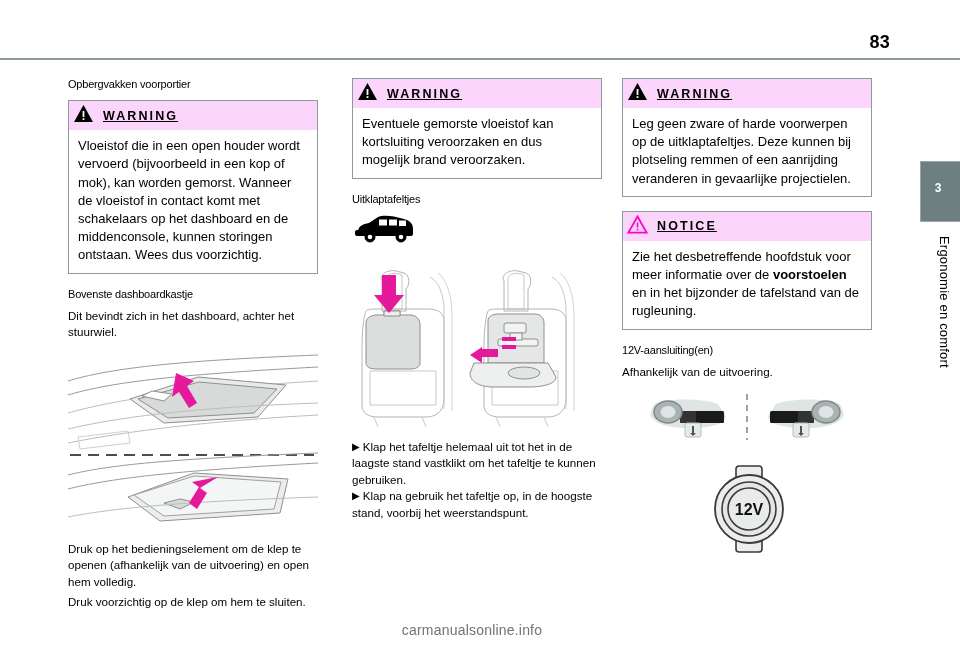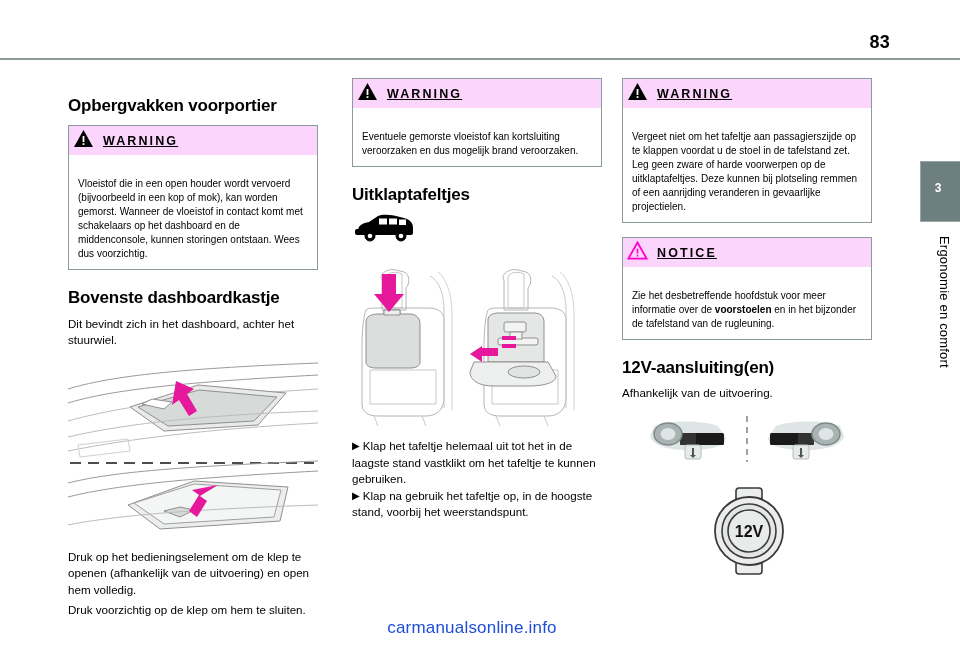--- a/index.html
+++ b/index.html
@@ -82,23 +82,23 @@
     position: absolute;
     top: 78px;
     width: 250px;
   }
   #column-left   { left: 68px;  }
   #column-center { left: 352px; }
   #column-right  { left: 622px; }
 
   
   .section-heading {
-    font-size: 17px;
-    font-weight: bold;
-    margin: 18px 0 9px 0;
+    font-size: 11px;
+    font-weight: normal;
+    margin: 0 0 9px 0;
     letter-spacing: -0.2px;
     line-height: 1.2;
   }
   .section-heading.tight { margin-bottom: 7px; }
 
   .body-text {
     font-size: 11.6px;
     line-height: 1.42;
     margin: 0 0 4px 0;
   }
@@ -132,22 +132,22 @@
     box-sizing: border-box;
     text-decoration: underline;
   }
   .alertbox-title {
     font-size: 12.5px;
     font-weight: bold;
     letter-spacing: 2.1px;
     padding-left: 9px;
   }
   .alertbox-body {
-    padding: 22px 9px 8px 9px;
-    font-size: 10px;
+    padding: 7px 9px 8px 9px;
+    font-size: 13px;
     line-height: 1.4;
   }
   .tri-icon { display: block; }
 
   
   .figure {
     margin: 4px 0 10px 0;
     position: relative;
   }
   .figure svg { display: block; }
@@ -156,22 +156,22 @@
 
   
   #watermark {
     position: absolute;
     left: 0;
     bottom: 11px;
     width: 960px;
     text-align: center;
     padding-right: 16px;
     box-sizing: border-box;
-    font-size: 17px;
-    color: #1d4ed8;
+    font-size: 14px;
+    color: #737373;
     letter-spacing: 0.2px;
   }
 </style>
 </head>
 <body>
 
 <div id="page-header">
   <div id="page-number">83</div>
   <div id="header-rule"></div>
 </div>
@@ -343,21 +343,20 @@
       <span class="tri-icon">
         <svg width="21" height="19" viewBox="0 0 21 19">
           <polygon points="10.5,1 20,18 1,18" fill="#000000"></polygon>
           <rect x="9.6" y="7" width="1.8" height="6" fill="#ffffff"></rect>
           <rect x="9.6" y="14.2" width="1.8" height="1.8" fill="#ffffff"></rect>
         </svg>
       </span>
       <span class="alertbox-title">WARNING</span>
     </div>
     <div class="alertbox-body">
-      <div>Vergeet niet om het tafeltje aan passagierszijde op te klappen voordat u de stoel in de tafelstand zet.</div>
       <div>Leg geen zware of harde voorwerpen op de uitklaptafeltjes. Deze kunnen bij plotseling remmen of een aanrijding veranderen in gevaarlijke projectielen.</div>
     </div>
   </div>
 
   <div class="alertbox">
     <div class="alertbox-header">
       <span class="tri-icon">
         <svg width="21" height="19" viewBox="0 0 21 19">
           <polygon points="10.5,1.5 19.6,17.6 1.4,17.6" fill="none" stroke="#ff00cc" stroke-width="1.8"></polygon>
           <rect x="9.7" y="7.6" width="1.6" height="5" fill="#ff00cc"></rect>

